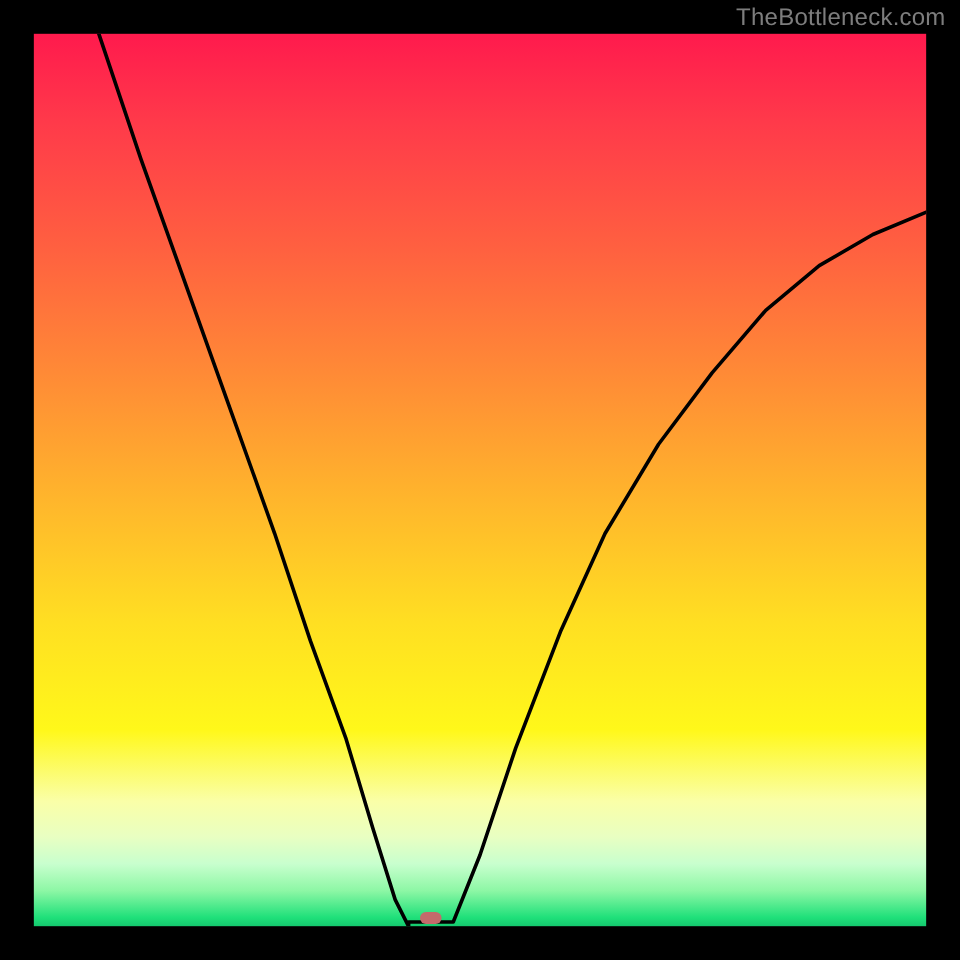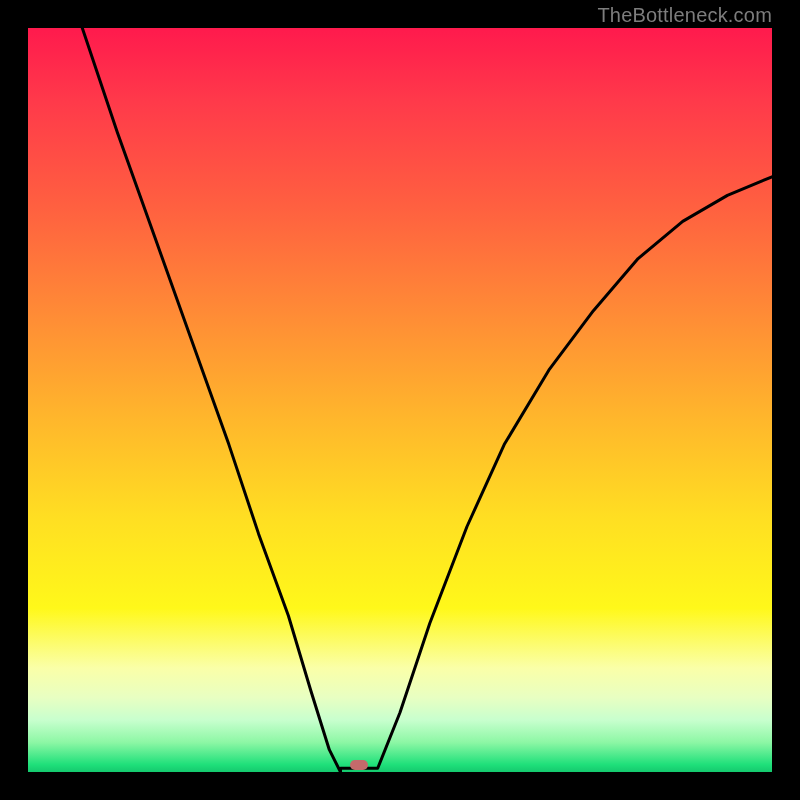--- a/index.html
+++ b/index.html
@@ -51,21 +51,21 @@
     position: absolute;
     width: 18px;
     height: 10px;
     border-radius: 5px;
     background: #c46a6b;
     transform: translate(-50%, -50%);
   }
   .watermark {
     position: absolute;
     top: 4px;
-    right: 28px;
+    right: 12px;
     color: #7d7d7d;
     font-size: 20px;
     letter-spacing: 0.2px;
     font-weight: 400;
     user-select: none;
     margin-left: 20px;
   }
   svg.curve {
     position: absolute;
     inset: 0;

